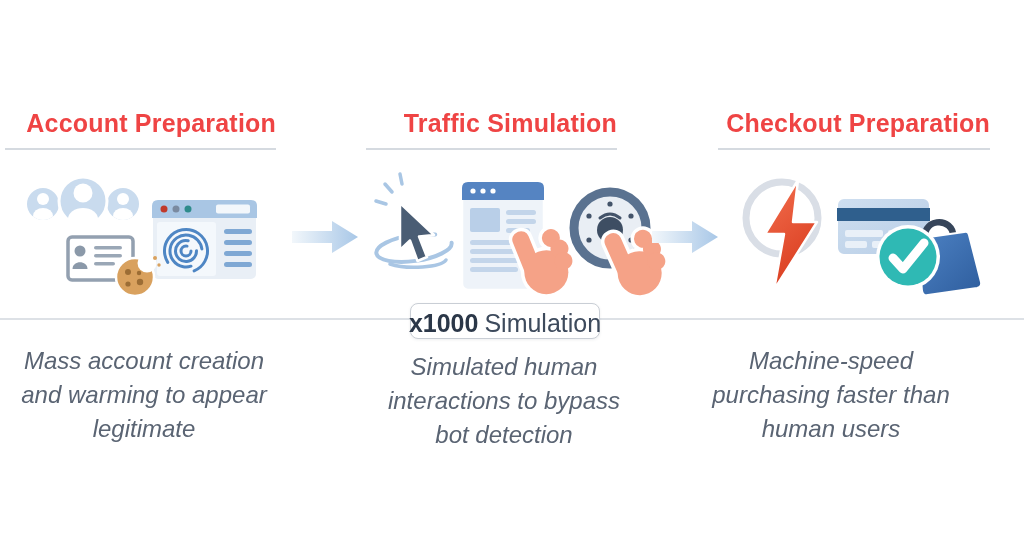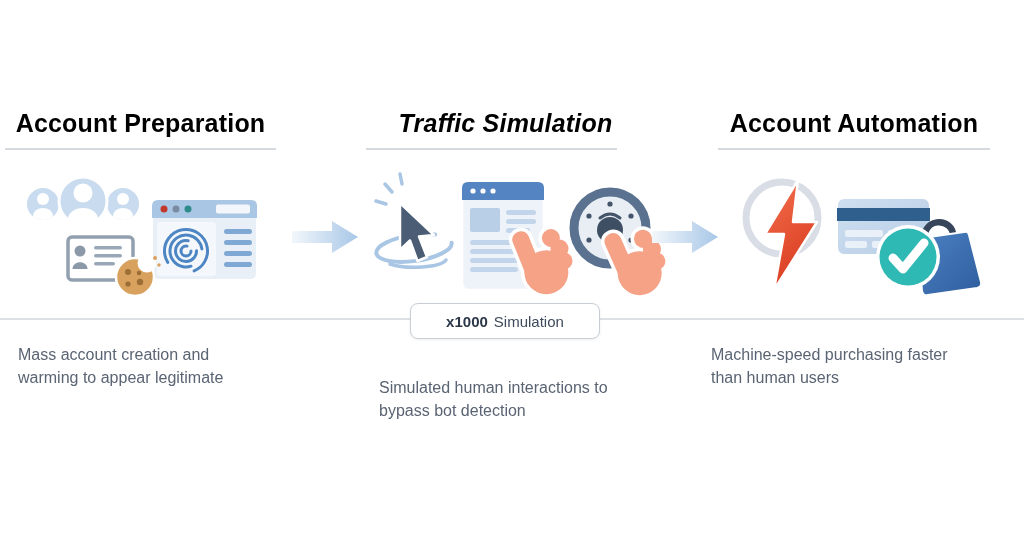--- a/index.html
+++ b/index.html
@@ -4,48 +4,49 @@
 <style>
   html,body{margin:0;padding:0;}
   body{
     width:1024px;height:538px;position:relative;overflow:hidden;
     background:#ffffff;
     font-family:"Liberation Sans","DejaVu Sans",sans-serif;
   }
   .abs{position:absolute;}
   .stage-title{
     top:106px;height:34px;line-height:34px;
-    text-align:center;font-size:25px;font-weight:700;color:#000000;
+    text-align:right;font-size:25px;font-weight:700;color:#ef4444;
     letter-spacing:.2px;white-space:nowrap;
   }
   .stage-underline{top:148px;height:2px;background:#d5dae0;}
   .divider{top:318px;left:0;width:1024px;height:2px;background:#dde1e6;}
   .badge{
     left:410px;top:303px;width:188px;height:34px;
     background:#ffffff;border:1.5px solid #c9ced5;border-radius:8px;
     box-shadow:0 1px 3px rgba(40,50,70,.08);
-    display:flex;align-items:center;justify-content:center;gap:6px;
-    font-size:15px;
+    display:flex;align-items:flex-end;justify-content:center;gap:6px;
+    font-size:25px;
   }
   .badge .count{font-weight:700;color:#2b3748;}
   .badge .label{font-weight:400;color:#3d4a5c;}
   .stage-desc{
-    top:344px;text-align:left;font-size:16px;line-height:1.42;
+    top:344px;text-align:center;font-size:24px;line-height:1.42;
     color:#5a6473;
+    font-style:italic;
   }
   svg{overflow:visible;display:block;}
 </style>
 </head>
 <body>
 
 <div>
 
   <div class="abs stage-title" style="left:5px;width:271px;">Account Preparation</div>
-  <div class="abs stage-title" style="left:380px;width:251px;font-style:italic;">Traffic Simulation</div>
-  <div class="abs stage-title" style="left:718px;width:272px;">Account Automation</div>
+  <div class="abs stage-title" style="left:366px;width:251px;">Traffic Simulation</div>
+  <div class="abs stage-title" style="left:718px;width:272px;">Checkout Preparation</div>
 
   <div class="abs stage-underline" style="left:5px;width:271px;"></div>
   <div class="abs stage-underline" style="left:366px;width:251px;"></div>
   <div class="abs stage-underline" style="left:718px;width:272px;"></div>
 
   <svg class="abs" style="left:28px;top:172px;" width="235" height="130" viewBox="0 0 235 130">
 
     <g>
       <defs>
         <clipPath id="c1l">
@@ -241,16 +242,16 @@
     </g>
   </svg>
 
   <div class="abs divider"></div>
   <div class="abs badge">
     <span class="count">x1000</span>
     <span class="label">Simulation</span>
   </div>
 
   <div class="abs stage-desc" style="left:18px;width:252px;">Mass account creation and warming to appear legitimate</div>
-  <div class="abs stage-desc" style="left:379px;width:250px;top:350px;margin-top:27px;">Simulated human interactions to bypass bot detection</div>
+  <div class="abs stage-desc" style="left:379px;width:250px;top:350px;">Simulated human interactions to bypass bot detection</div>
   <div class="abs stage-desc" style="left:711px;width:240px;">Machine-speed purchasing faster than human users</div>
 
 </div>
 
 </body></html>

